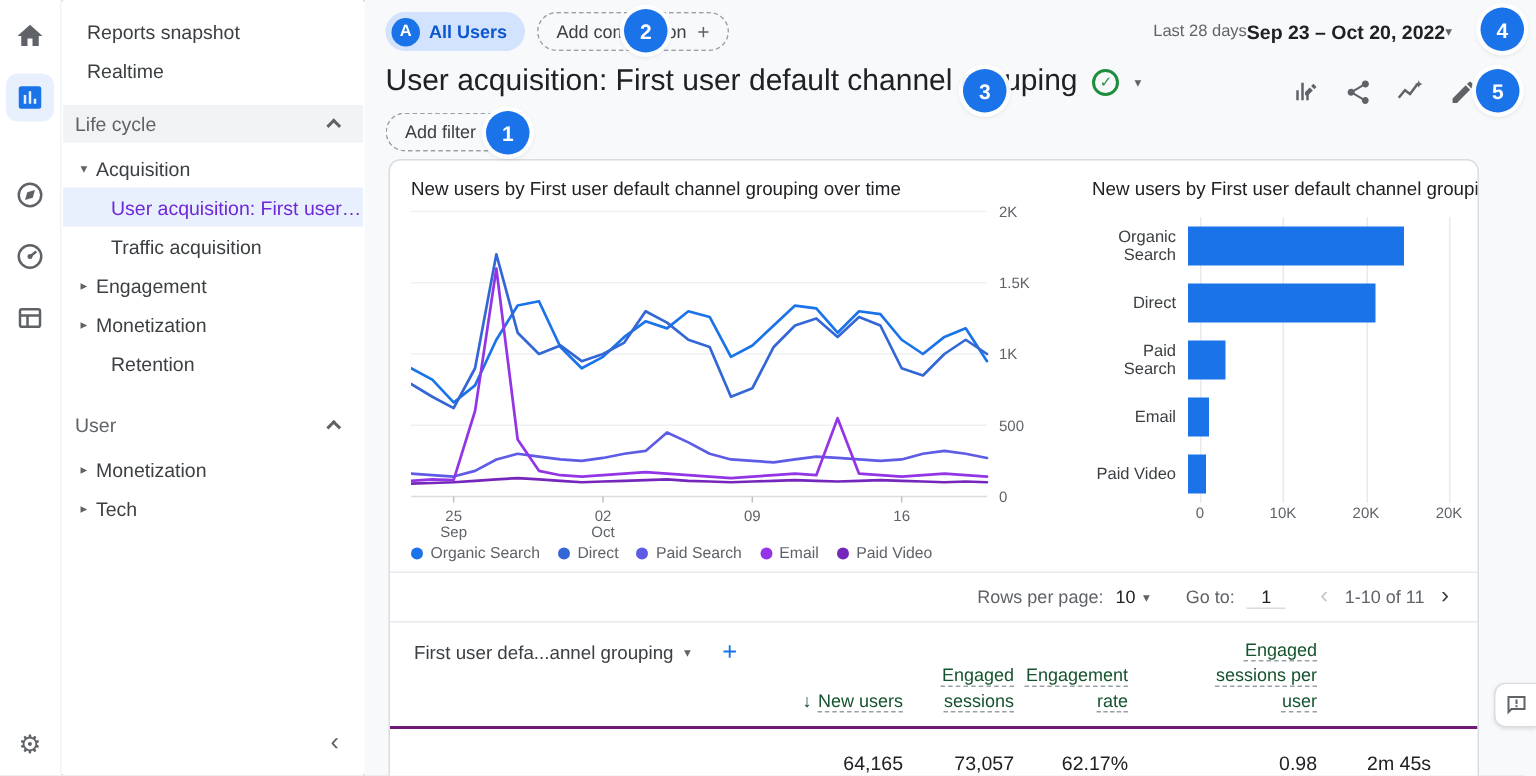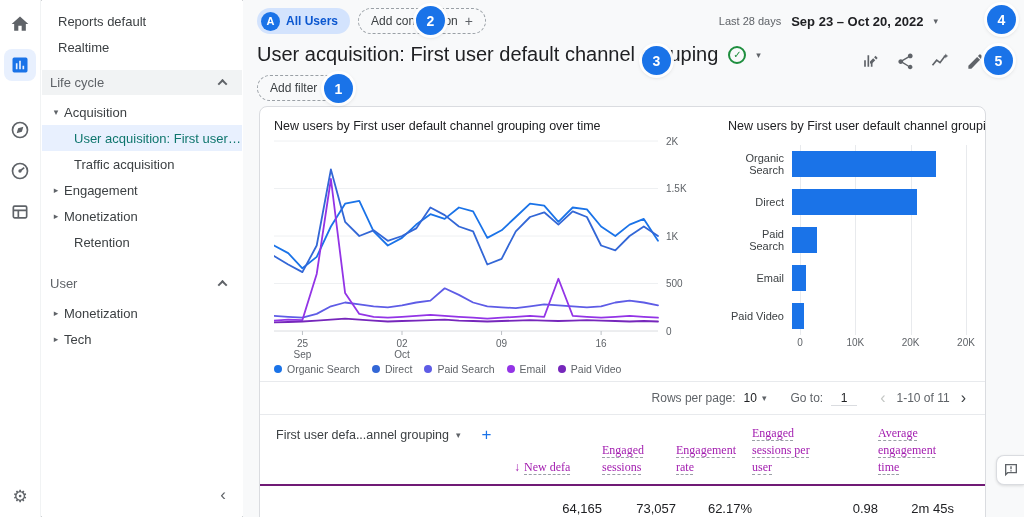--- a/index.html
+++ b/index.html
@@ -19,42 +19,42 @@
                  font-size:17px; color:#5f6368; }
 
   
   .sidebar { position:absolute; left:42px; top:0; bottom:0; width:200px; background:#fff;
              z-index:5; padding-top:8px; }
   .nav-row { height:26px; display:flex; align-items:center; font-size:13px; color:#3c4043; cursor:pointer; }
   .nav-row .lbl { white-space:nowrap; overflow:hidden; text-overflow:ellipsis; }
   .nav-row.top { padding-left:16px; }
   .nav-row.parent { padding-left:6px; }
   .nav-row.child { padding-left:32px; }
-  .nav-row.selected { background:#e8f0fe; color:#0f766e;text-align:center; }
+  .nav-row.selected { background:#e8f0fe; color:#6d28d9;text-align:center; }
   .tri { width:16px; font-size:9px; color:#5f6368; text-align:center; flex:none; }
   .nav-section { height:25px; display:flex; align-items:center; justify-content:space-between;
                  padding:0 16px 0 8px; font-size:13px; color:#5f6368; background:#f1f3f4;
                  margin:10px 0 4px 0; cursor:pointer; }
   .nav-section.plain { background:transparent; margin-top:16px; }
   .chev-up { width:7px; height:7px; border-left:2px solid #5f6368; border-top:2px solid #5f6368;
              transform:rotate(45deg) translate(1px,1px); }
   .collapse-btn { position:absolute; bottom:12px; right:16px; font-size:17px; color:#5f6368; cursor:pointer; }
 
   
   .main { position:absolute; left:243px; right:0; top:0; bottom:0; background:#f8f9fa; }
   .topbar { display:flex; align-items:center; padding:8px 14px 4px 14px; }
   .chip { display:inline-flex; align-items:center; height:26px; border-radius:14px;
           font-size:12px; cursor:pointer; }
   .chip-users { background:#d3e3fd; color:#0b57d0; padding:0 12px 0 4px; gap:6px;
                 margin-right:8px; font-weight:bold; }
   .avatar { width:19px; height:19px; border-radius:50%; background:#1a73e8; color:#fff;
             font-size:11px; display:flex; align-items:center; justify-content:center; font-weight:bold; }
   .chip-dashed { border:1px dashed #9aa0a6; color:#3c4043; padding:0 12px; gap:7px; background:transparent; }
   .chip .plus { color:#5f6368; font-size:14px; }
-  .date-block { margin-left:auto; margin-right:72px; display:flex; align-items:center; gap:10px; cursor:pointer; }
+  .date-block { margin-left:auto; margin-right:42px; display:flex; align-items:center; cursor:pointer; }
   .date-preset { font-size:11px; color:#5f6368; }
   .date-range { font-size:13px; color:#202124; font-weight:bold; }
   .caret { font-size:9px; color:#5f6368; }
 
   .title-row { display:flex; align-items:center; gap:10px; padding:5px 14px 2px 14px; }
   .title-row h1 { font-size:20px; font-weight:normal; color:#202124; white-space:nowrap; }
   .check-badge { width:18px; height:18px; border:2px solid #1e8e3e; border-radius:50%; flex:none;
                  color:#1e8e3e; font-size:10px; display:flex; align-items:center; justify-content:center; cursor:pointer; }
   .header-icons { position:absolute; top:48px; right:36px; display:flex; gap:9px; z-index:3; }
   .hicon { width:26px; height:26px; display:flex; align-items:center; justify-content:center; cursor:pointer; }
@@ -93,21 +93,21 @@
   .goto-box { width:26px; border-bottom:1px solid #dadce0; text-align:center; color:#202124;
               margin-right:12px; cursor:text; font-size:12px; }
   .pg { font-size:16px; cursor:pointer; color:#3c4043; padding:0 3px; line-height:1; }
   .pg.disabled { color:#c4c7c5; }
 
   .grid-cols { display:grid; grid-template-columns:238px 88px 74px 76px 126px 76px 1fr; }
   .thead { padding:10px 16px 9px 16px; align-items:end; border-bottom:2px solid #701a75; }
   .th-dim { display:flex; align-items:center; gap:7px; font-size:12.5px; color:#3c4043;
             align-self:start; cursor:pointer; white-space:nowrap; }
   .add-col { color:#1a73e8; font-size:17px; margin-left:14px; cursor:pointer; }
-  .th { text-align:left; font-size:12px; color:#a21caf; cursor:pointer;font-family:Liberation Serif, serif; }
+  .th { text-align:right; font-size:12px; color:#14532d; cursor:pointer; }
   .uh { white-space:pre-line; line-height:1.4; text-decoration:underline dashed;
         text-decoration-color:#9aa0a6; text-decoration-thickness:1px; text-underline-offset:3px; }
   .sort { margin-right:1px; text-decoration:none; display:inline-block; }
   .trow { padding:15px 16px 6px 16px; }
   .trow .num { text-align:right; font-size:13px; color:#202124; }
 
   
   .callout { position:absolute; width:29px; height:29px; border-radius:50%; background:#1a73e8;
              color:#fff; font-size:14px; font-weight:bold; display:flex; align-items:center;
              justify-content:center; z-index:40;
@@ -151,21 +151,21 @@
     <svg viewBox="0 0 24 24" width="20" height="20">
         <rect x="4" y="5" width="16" height="14" rx="1.5" fill="none" stroke="#5f6368" stroke-width="2"></rect>
         <path stroke="#5f6368" stroke-width="2" d="M4 10h16M10 10v9" fill="none"></path>
       </svg>
   </div>
   <div class="rail-bottom"><span>⚙</span></div>
 </nav>
 
 <nav class="sidebar">
   <div class="nav-row top">
-      <span class="lbl">Reports default</span>
+      <span class="lbl">Reports snapshot</span>
     </div>
   <div class="nav-row top">
       <span class="lbl">Realtime</span>
     </div>
 
   <div class="nav-section">
     <span>Life cycle</span>
     <span class="chev-up"></span>
   </div>
 
@@ -385,31 +385,28 @@
         <span class="pg">›</span>
       </div>
     </div>
 
     <div class="thead grid-cols">
       <div class="th-dim">
         <span>First user defa...annel grouping</span>
         <span class="caret">▾</span>
         <span class="add-col">+</span>
       </div>
-      <div class="th"><span class="sort">↓</span> <span class="uh">New defa</span></div>
+      <div class="th"><span class="sort">↓</span> <span class="uh">New users</span></div>
       <div class="th"><span class="uh">Engaged
 sessions</span></div>
       <div class="th"><span class="uh">Engagement
 rate</span></div>
       <div class="th"><span class="uh">Engaged
 sessions per
 user</span></div>
-      <div class="th"><span class="uh">Average
-engagement
-time</span></div>
       <div></div>
     </div>
 
     <div class="trow grid-cols">
       <div></div>
       <div class="num">64,165</div>
       <div class="num">73,057</div>
       <div class="num">62.17%</div>
       <div class="num">0.98</div>
       <div class="num">2m 45s</div>

